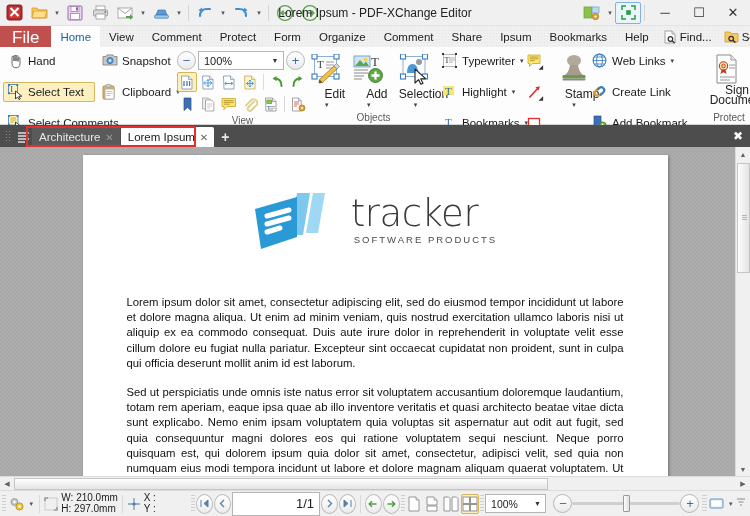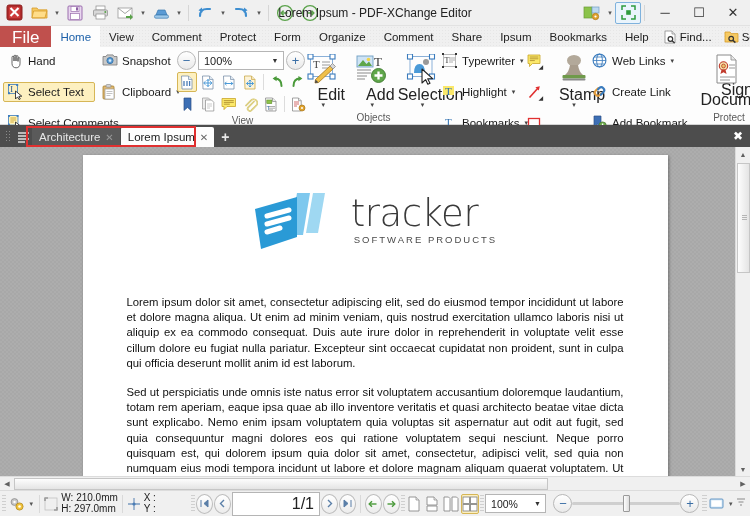--- a/index.html
+++ b/index.html
@@ -81,21 +81,21 @@
   .ritem.sel { background:#fdf0c0; border-color:#d6b656; }
   .ritem .ic { width:16px; height:16px; flex:0 0 16px; position:relative; }
   .mini-caret { font-size:7px; color:#444; margin-left:1px; }
 
   
   .bigbtn {
     width:48px; display:flex; flex-direction:column; align-items:center; gap:1px;
     padding:2px 0 0 0; border:1px solid transparent; border-radius:2px;
   }
   .bigbtn .bic { width:34px; height:34px; position:relative; }
-  .bigbtn .blab { font-size:16px; color:#222; line-height:11px; text-align:center;margin-left:16px; }
+  .bigbtn .blab { font-size:12px; color:#222; line-height:11px; text-align:center;margin-left:16px; }
   .bigbtn .bcar { font-size:7px; color:#444; line-height:7px; }
 
   
   .zoomrow { display:flex; align-items:center; gap:2px; }
   .circbtn {
     width:19px; height:19px; border-radius:50%; border:1px solid #b8b8b8;
     background:linear-gradient(#ffffff,#eaeaea); display:flex; align-items:center;
     justify-content:center; color:#3a6ea5; font-size:13px; line-height:1;
   }
   .combo {
@@ -208,21 +208,21 @@
   .st-btn.sel { background:#fdf0c0; border-color:#d6b656; }
   .navbtn {
     width:20px; height:20px; border-radius:50%; border:1px solid #bdbdbd;
     background:linear-gradient(#ffffff,#ececec); display:flex; align-items:center;
     justify-content:center; font-size:10px; color:#5a7fa8;
   }
   .navbtn.green { color:#4a9a3a; }
   .pagebox {
     height:24px; min-width:88px; border:1px solid #b5b5b5; background:#fff;
     display:flex; align-items:center; justify-content:flex-end; padding:0 5px;
-    font-size:16px; color:#222;
+    font-size:13px; color:#222;
   }
   .zslider { display:flex; align-items:center; gap:0; margin:0 2px; }
   .ztrack { width:108px; height:3px; background:#cfcfcf; border-radius:2px; position:relative; }
   .zthumb {
     position:absolute; left:50%; top:-7px; margin-left:-3px; width:7px; height:17px;
     background:linear-gradient(90deg,#fdfdfd,#dedede); border:1px solid #9a9a9a; border-radius:1px;
   }
   .st-combo {
     height:19px; width:72px; border:1px solid #b5b5b5; background:#fff; display:flex;
     align-items:center; padding:0 2px 0 5px; font-size:10.5px;

